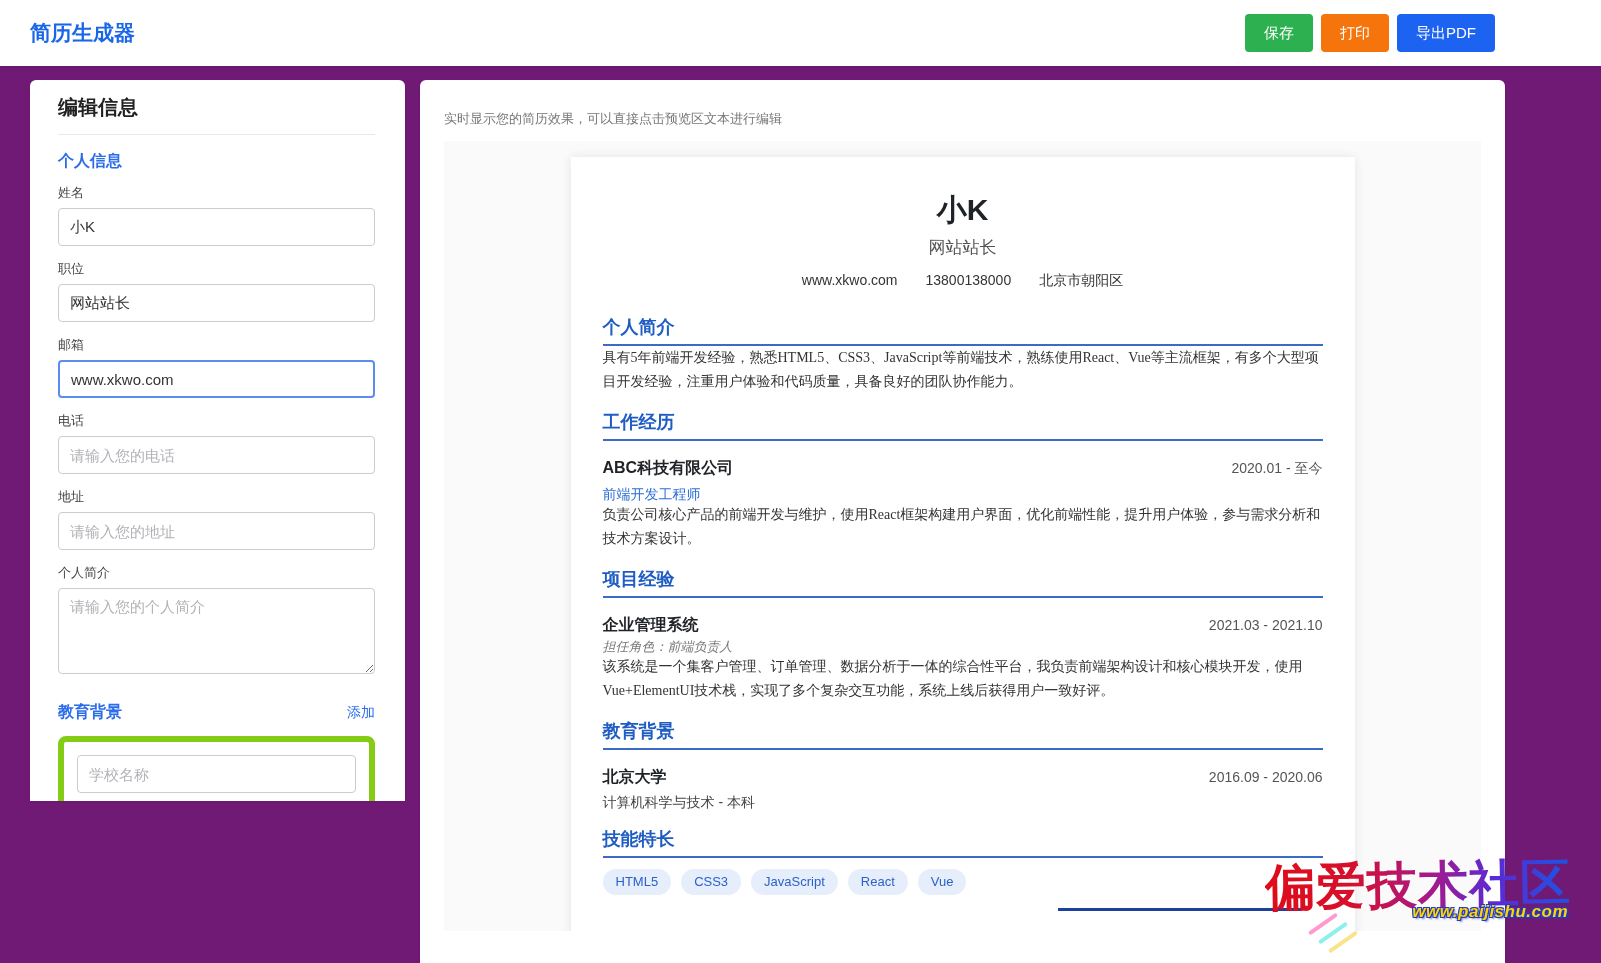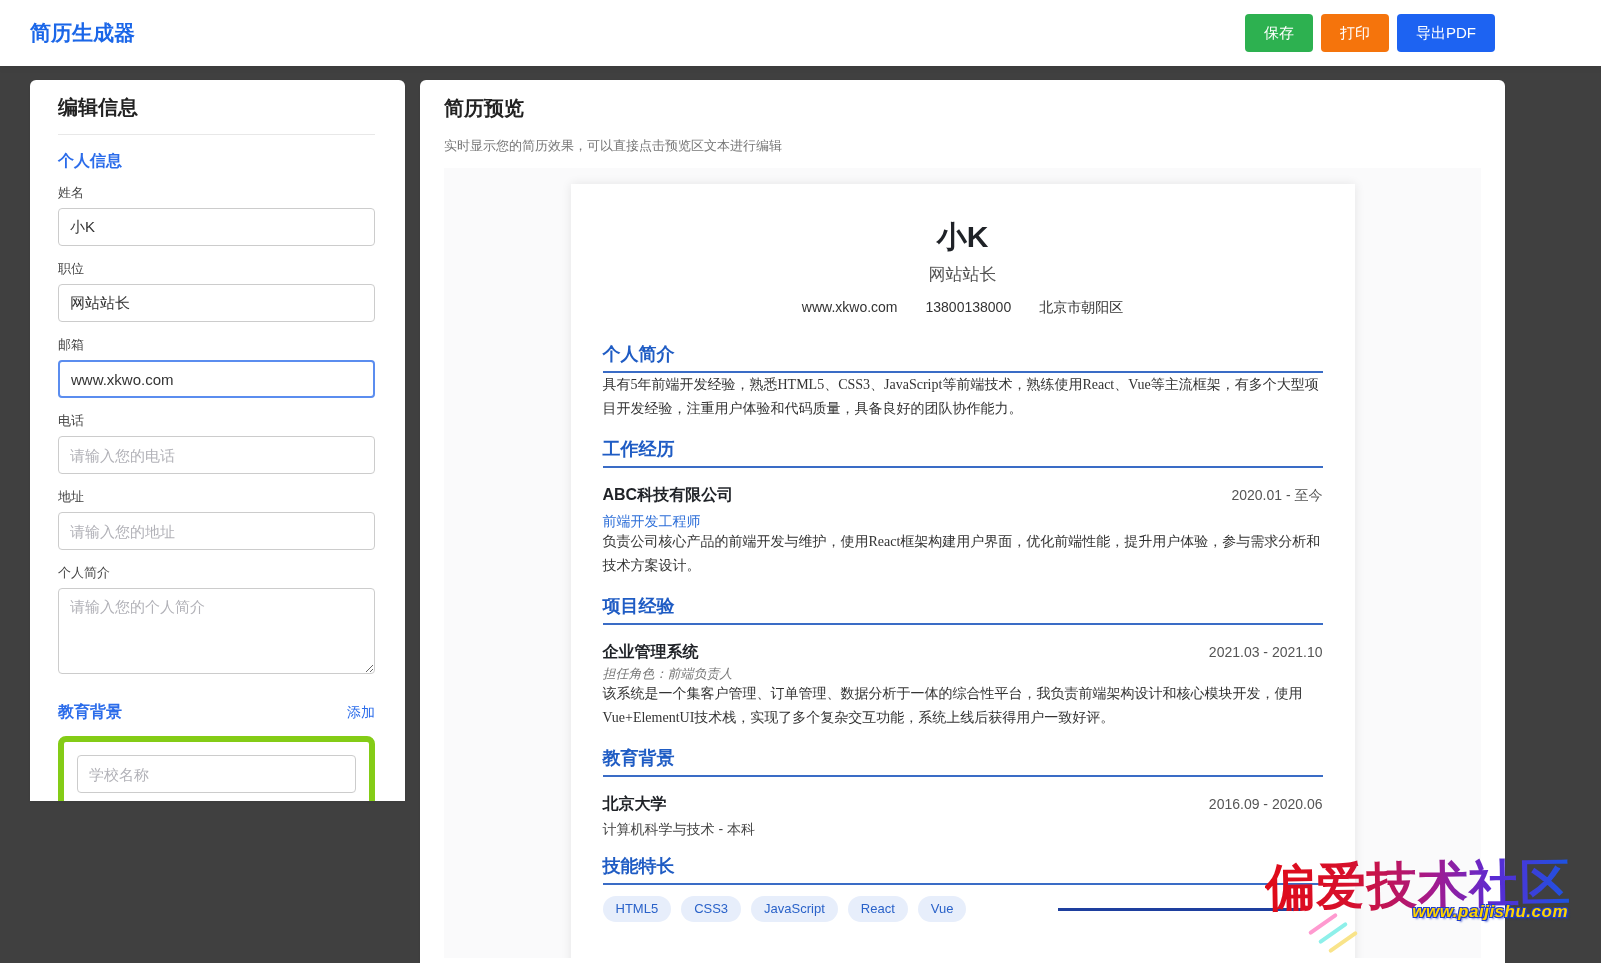--- a/index.html
+++ b/index.html
@@ -1,18 +1,18 @@
 <!DOCTYPE html>
 <html><head>
 <meta charset="utf-8">
 <style>
   * { margin:0; padding:0; box-sizing:border-box; }
   html,body { background:#e9ebee; }
   body { font-family:"Liberation Sans","DejaVu Sans",sans-serif; }
-  .page { position:relative; width:1601px; height:963px; background:#404040; overflow:hidden; }
+  .page { position:relative; width:1601px; height:963px; background:#701a75; overflow:hidden; }
 
   
   .topbar { position:absolute; top:0; left:0; width:100%; height:66px; background:#fff;
             box-shadow:0 2px 6px rgba(0,0,0,.08); display:flex; align-items:center;
             justify-content:space-between; padding:0 106px 0 30px; z-index:6; }
   .app-title { color:#1a66e8; font-size:21px; font-weight:bold; }
   .topbar-actions { display:flex; gap:8px; }
   .btn { height:38px; border:none; border-radius:4px; color:#fff; font-size:15px;
          padding:0 19px; cursor:pointer; font-family:inherit; }
 
@@ -148,21 +148,20 @@
       </div>
     </div>
 
     <div class="section-header-row">
       <div class="subsection-title" style="margin:0">工作经历</div>
       <a class="add-link">添加</a>
     </div>
   </aside>
 
   <section class="preview-panel">
-    <div class="preview-title">简历预览</div>
     <div class="preview-subtitle">实时显示您的简历效果，可以直接点击预览区文本进行编辑</div>
 
     <div class="preview-body">
       <div class="resume-paper">
 
         <div class="resume-name">小K</div>
         <div class="resume-jobtitle">网站站长</div>
         <div class="resume-contacts">
           <span>www.xkwo.com</span>
           <span>13800138000</span>

